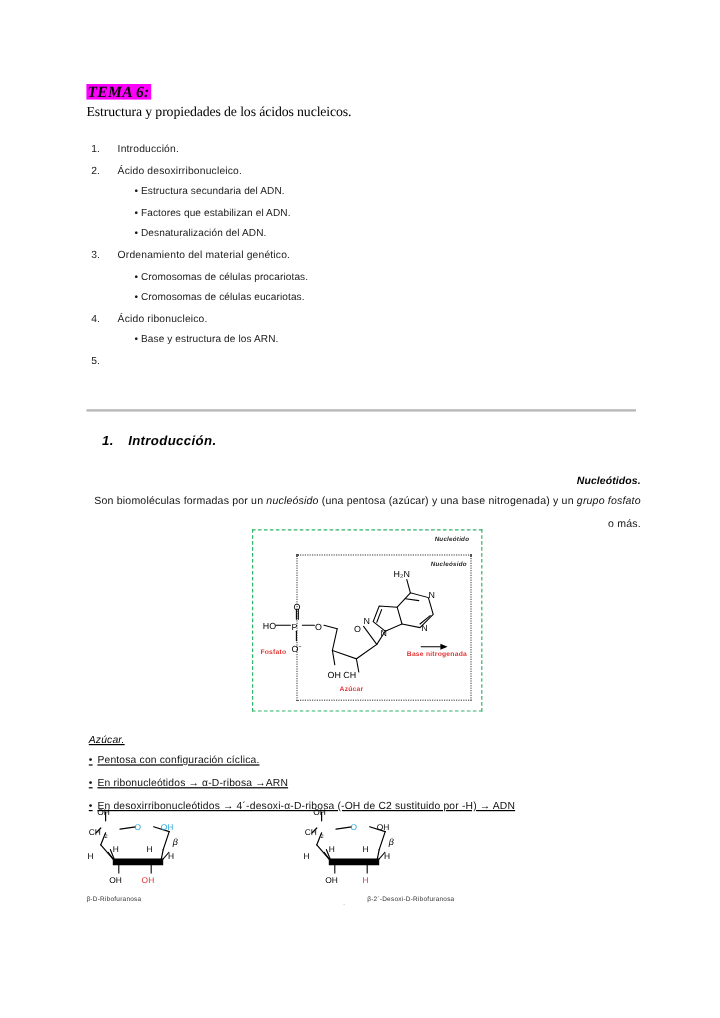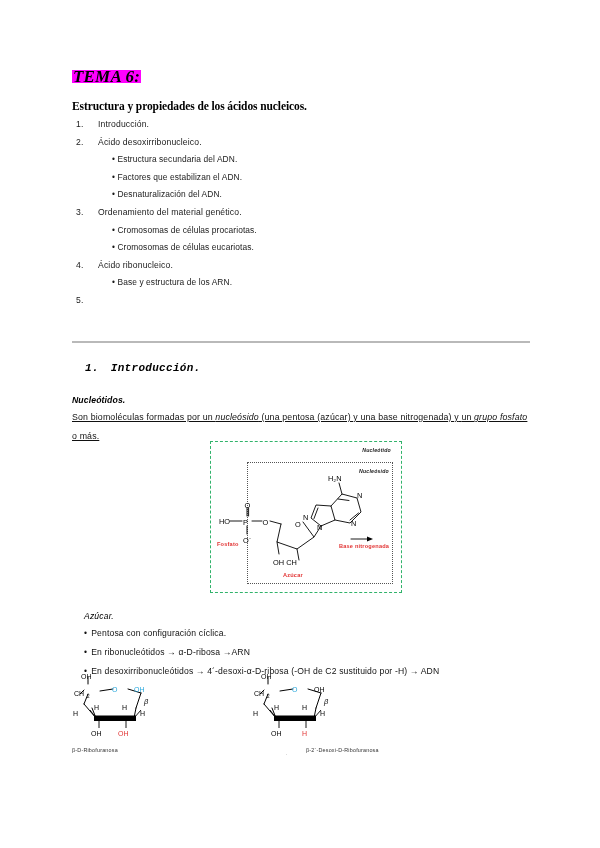--- a/index.html
+++ b/index.html
@@ -25,33 +25,33 @@
   .title-block {
     position: absolute;
     left: 72px;
     top: 68px;
   }
   .tema-badge {
     display: inline-block;
     font-family: "Liberation Serif", serif;
     font-weight: bold;
     font-style: italic;
-    font-size: 17px;
+    font-size: 13px;
     letter-spacing: 0.2px;
     background: #ff00ff;
     color: #000;
     padding: 0 1px;
     line-height: 13px;
   }
   .title-main {
     font-family: "Liberation Serif", serif;
-    font-weight: bold;
+    font-weight: normal;
     font-size: 11.5px;
     line-height: 15px;
-    margin-top: 13px;
+    margin-top: 1px;
     letter-spacing: -0.1px;
   }
 
   
   .toc {
     position: absolute;
     left: 76px;
     top: 116px;
     width: 420px;
   }
@@ -83,48 +83,48 @@
     width: 458px;
     height: 2px;
     background: #b9b9b9;
   }
 
   
   .sec-heading {
     position: absolute;
     left: 85px;
     top: 362px;
-    font-family: Liberation Mono, monospace;
+    font-family: Liberation Sans, sans-serif;
     font-weight: bold;
     font-style: italic;
     font-size: 11px;
     letter-spacing: 0.3px;
   }
   .sec-heading .sec-num { margin-right: 12px; }
 
   
   .body-block {
     position: absolute;
     left: 72px;
     top: 392px;
     width: 462px;
+    text-align: right;
   }
   .lead-term {
     font-size: 8.7px;
     font-weight: bold;
     font-style: italic;
     line-height: 16px;
     letter-spacing: 0.1px;
   }
   .para {
     font-size: 8.8px;
     line-height: 19px;
     letter-spacing: 0.15px;
     color: #111;
-    text-decoration: underline;
   }
   .para i { font-style: italic; }
 
   
   .fig-nucleotide {
     position: absolute;
     left: 210px;
     top: 441px;
     width: 192px;
     height: 152px;
@@ -172,23 +172,24 @@
   .lbl-base    { left: 128px; top: 101px; width: 62px; }
   .struct-svg {
     position: absolute;
     left: 0; top: 0;
     width: 192px; height: 152px;
   }
 
   
   .azucar-block {
     position: absolute;
-    left: 84px;
+    left: 74px;
     top: 608px;
     width: 470px;
+    text-decoration: underline;
   }
   .azucar-title {
     font-size: 8.6px;
     font-style: italic;
     line-height: 16px;
     letter-spacing: 0.15px;
   }
   .bullet-line {
     font-size: 8.6px;
     line-height: 19px;

